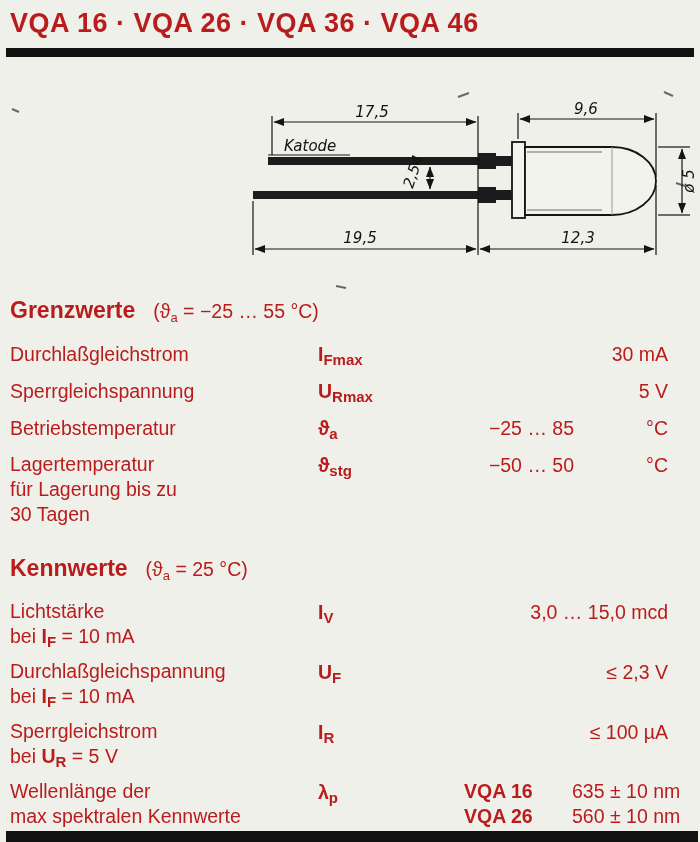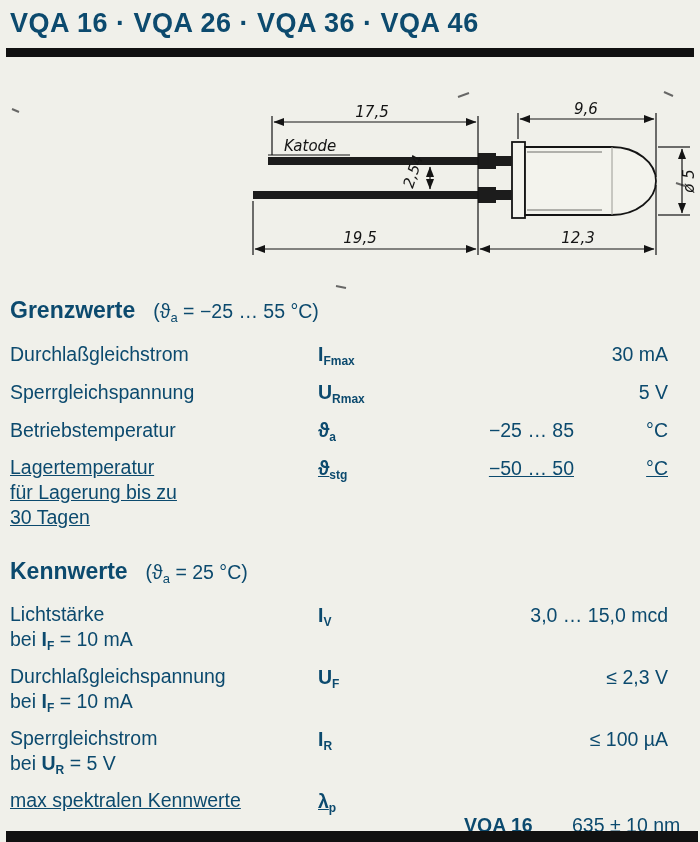--- a/index.html
+++ b/index.html
@@ -1,46 +1,46 @@
 <!DOCTYPE html>
 <html><head>
 <meta charset="utf-8">
 <style>
   html,body { margin:0; padding:0; background:#888; }
   .page {
     position:relative; width:700px; height:842px; margin:0 auto;
-    background:#f0f0ea; color:#0c4a6e; overflow:hidden;
+    background:#f0f0ea; color:#b91c1c; overflow:hidden;
     font-family:"Liberation Sans", sans-serif;
   }
   .header { padding:8px 10px 0 10px; }
   .title { margin:0; font-size:27px; font-weight:bold; letter-spacing:.5px; }
   .rule { height:9px; background:#111; margin:9px 6px 0 6px; }
   .bottom-rule { position:absolute; bottom:0; left:6px; right:2px; height:11px; background:#111; }
 
   .figure { position:relative; height:202px; margin-top:32px; }
   .figure svg { position:absolute; left:0; top:0; }
   .figure text { font:italic 15px "DejaVu Sans", sans-serif; fill:#141414; }
 
   .sec { padding:0 32px 0 10px; font-size:19.5px; }
   .sec-head { line-height:26px; margin:6px 0 10px 0; }
   .sec-head .h { font-weight:bold; font-size:23px; }
   .sec-head .cond { margin-left:18px; }
-  .sub  { font-size:12px; vertical-align:-4px; }
+  .sub  { font-size:15px; vertical-align:-4px; }
   .sub2 { font-size:13px; vertical-align:-4px; }
 
   .row { display:flex; align-items:baseline; line-height:26px; margin:5px 0;gap:28px; }
-  .row.top { align-items:flex-start;text-decoration:underline; }
+  .row.top { align-items:flex-start; }
   .row.bottomalign { align-items:flex-start; }
   .c-label { width:280px; flex-shrink:0; }
   .c-label .l { line-height:25px; }
   .c-sym { width:118px; flex-shrink:0; font-weight:bold; }
   .c-fill { flex:1; text-align:right; white-space:pre; }
   .c-unit { width:66px; flex-shrink:0; text-align:right; }
   .variants { flex:1; }
-  .vline { display:flex; line-height:25px;margin-top:25px; }
+  .vline { display:flex; line-height:25px; }
   .v-name { width:108px; flex-shrink:0; font-weight:bold; }
   .v-val { flex:1; text-align:right; white-space:pre; }
   .gap-big { margin-top:28px; }
 </style>
 </head>
 <body>
 
 <div class="page">
 
   <div class="header">
@@ -187,20 +187,21 @@
       <span class="c-label">
         <div class="l">Sperrgleichstrom</div>
         <div class="l"><span>bei </span><b><span>U</span><span class="sub">R</span></b><span> = 5 V</span></div>
       </span>
       <span class="c-sym"><span>I</span><span class="sub">R</span></span>
       <span class="c-fill">≤ 100 µA</span>
     </div>
 
     <div class="row top">
       <span class="c-label">
+        <div class="l">Wellenlänge der</div>
         <div class="l">max spektralen Kennwerte</div>
       </span>
       <span class="c-sym"><span>λ</span><span class="sub">p</span></span>
       <span class="variants">
         <div class="vline">
           <span class="v-name">VQA 16</span>
           <span class="v-val">635 ± 10 nm</span>
         </div>
         <div class="vline">
           <span class="v-name">VQA 26</span>

